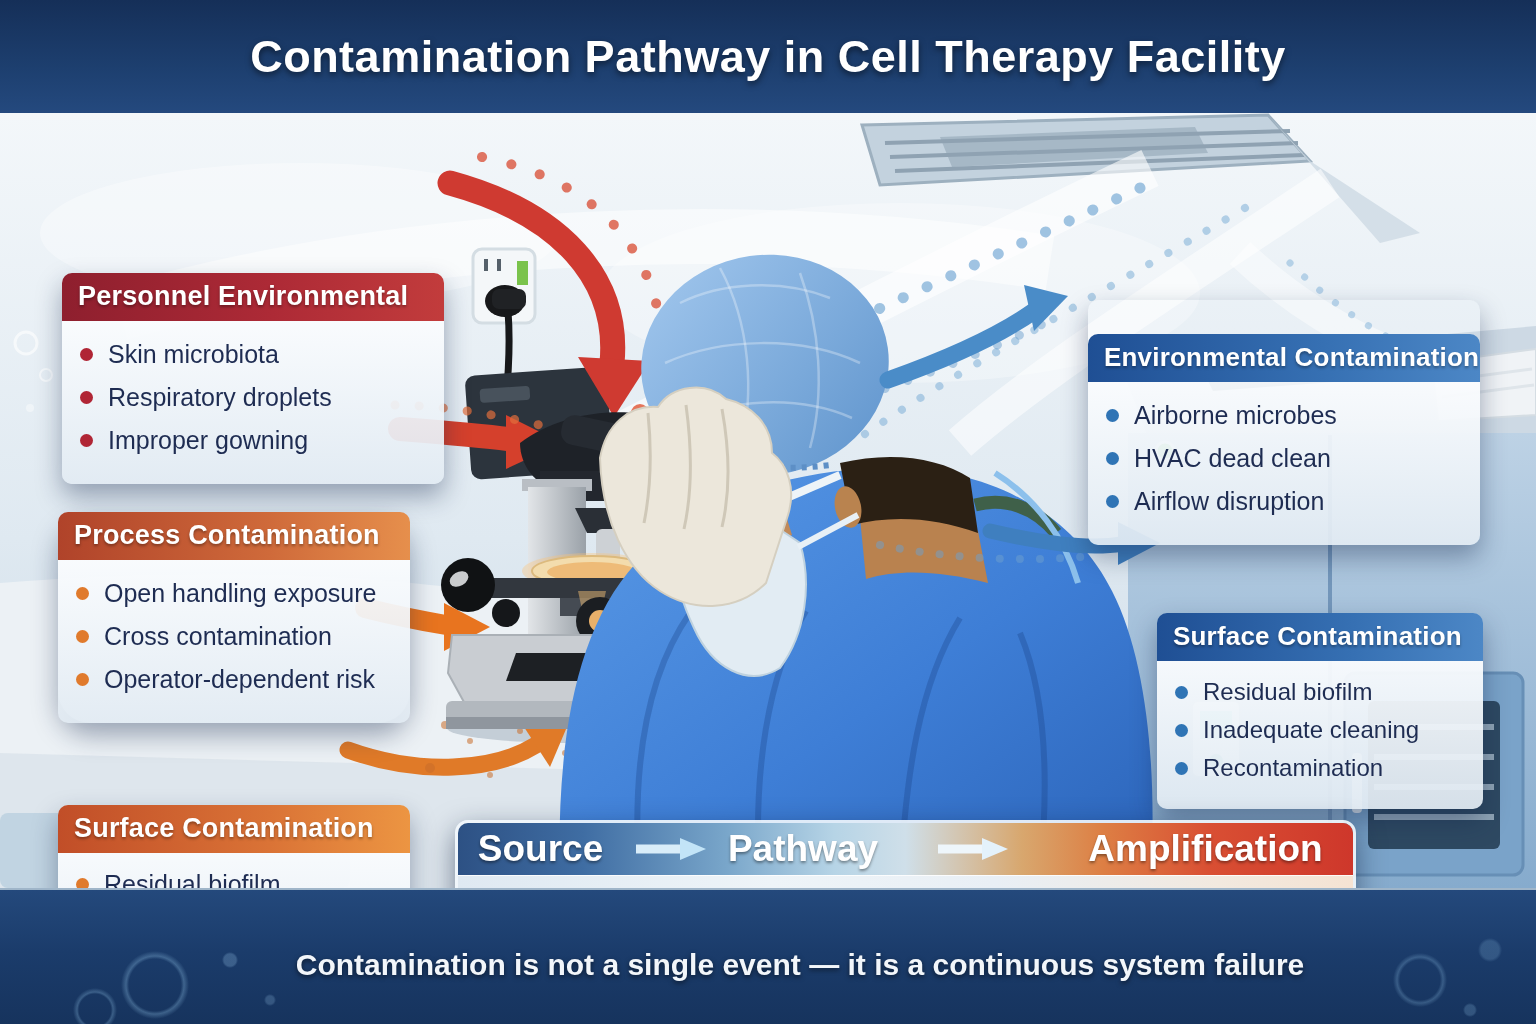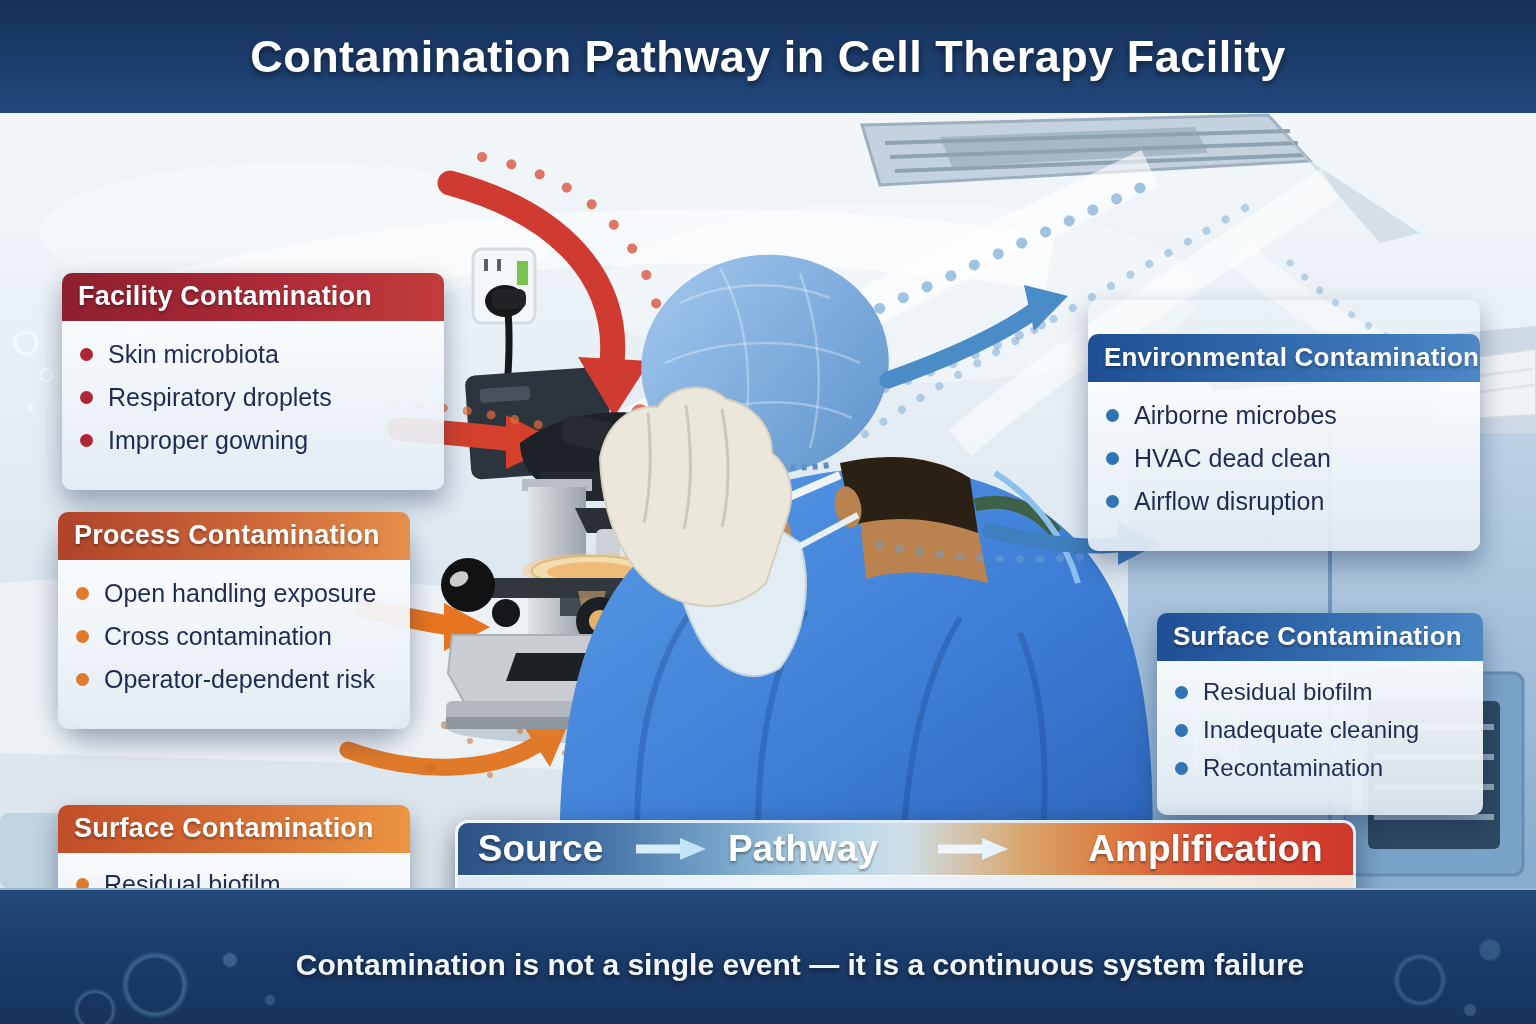--- a/index.html
+++ b/index.html
@@ -29,21 +29,21 @@
   
   .info-box{position:absolute;border-radius:10px;box-shadow:0 12px 26px rgba(15,35,70,.38);}
   .box-header{
     border-radius:10px 10px 0 0;color:#fff;font-weight:bold;font-size:27px;
     padding:8px 16px 9px 16px;white-space:nowrap;letter-spacing:.2px;
     text-shadow:0 2px 3px rgba(0,0,0,.35);
   }
   .box-body{
     margin:0;list-style:none;border-radius:0 0 10px 10px;
     background:linear-gradient(180deg,rgba(250,252,254,.95),rgba(226,235,243,.93));
-    padding:12px 14px 28px 18px;
+    padding:12px 14px 22px 18px;
   }
   .box-body li{display:flex;align-items:center;gap:15px;font-size:25px;font-weight:500;color:#1e2c52;padding:7px 0;white-space:nowrap;}
   .dot{width:13px;height:13px;border-radius:50%;flex:0 0 auto;}
   .dot-red{background:#b02535;}
   .dot-orange{background:#e07a2c;}
   .dot-blue{background:#2f74b5;}
   .h-red{background:linear-gradient(90deg,#8e1f2e 0%,#ad2a36 55%,#c23c3c 100%);}
   .h-process{background:linear-gradient(90deg,#b0432a 0%,#cf6a3a 60%,#e68f4c 100%);}
   .h-orange{background:linear-gradient(90deg,#c14e28 0%,#da7336 60%,#ec9542 100%);}
   .h-blue{background:linear-gradient(90deg,#1f4f94 0%,#3670b3 60%,#4c87c6 100%);}
@@ -331,21 +331,21 @@
       </g>
       <g>
         <path d="M990,418 C1050,432 1093,436 1122,431" stroke="#3f7fbf" stroke-width="15" fill="none" stroke-linecap="round"></path>
         <polygon points="1118,409 1160,430 1118,452" fill="#3f7fbf"></polygon>
         <path d="M880,432 C950,446 1030,450 1100,442" stroke="rgba(110,160,205,.5)" stroke-width="8" fill="none" stroke-linecap="round" stroke-dasharray="0.1 20"></path>
       </g>
     </svg>
 
     <section class="info-box box-personnel">
       <div class="box-header h-red">
-        <span>Facility Contamination</span>
+        <span>Personnel Environmental</span>
       </div>
       <ul class="box-body">
         <li>
             <span class="dot dot-red"></span>
             <span>Skin microbiota</span>
           </li>
         <li>
             <span class="dot dot-red"></span>
             <span>Respiratory droplets</span>
           </li>

